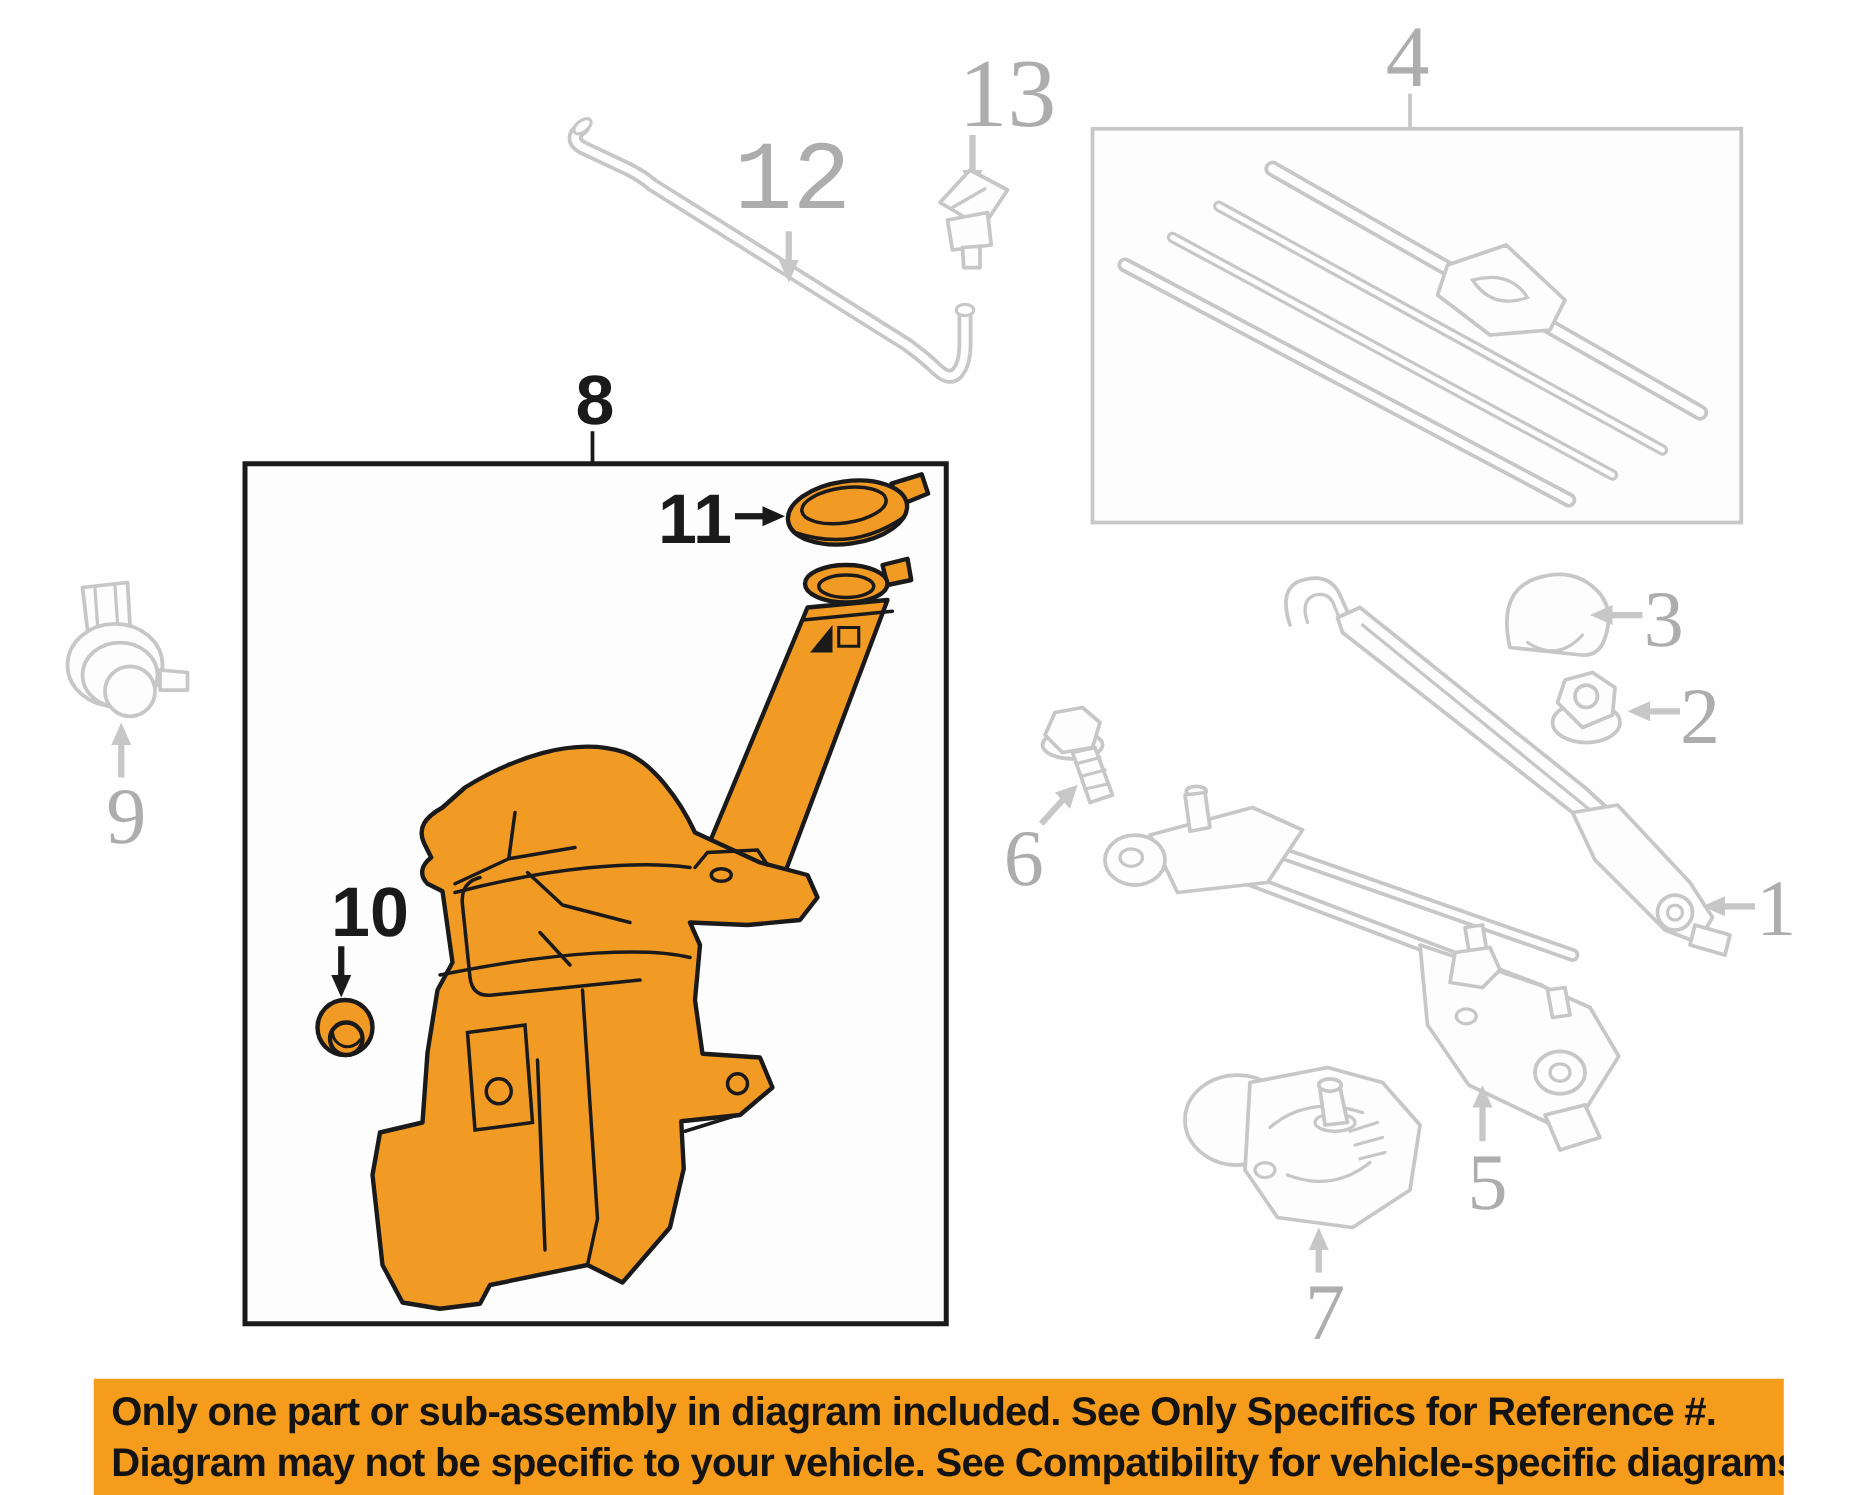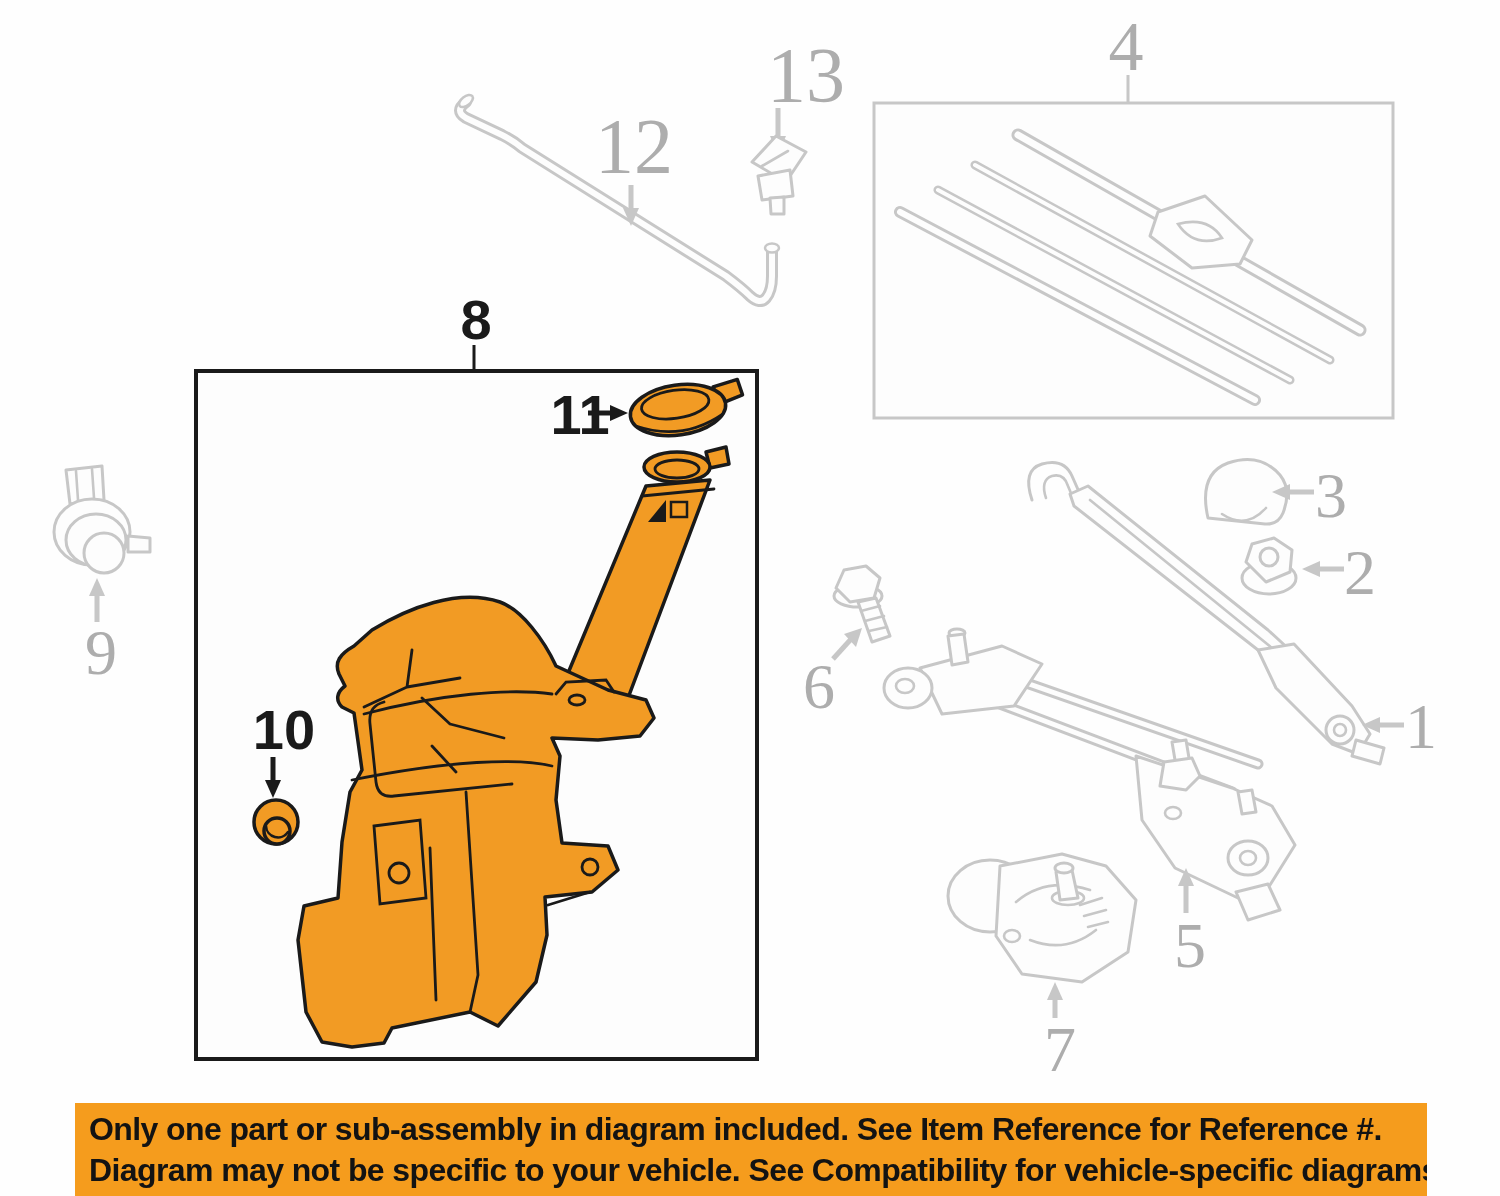--- a/index.html
+++ b/index.html
@@ -231,23 +231,23 @@
 
 <div class="lbl gray" style="left:1421px;top:727px;">1</div>
 <div class="lbl gray" style="left:1360px;top:573px;">2</div>
 <div class="lbl gray" style="left:1331px;top:496px;">3</div>
 <div class="lbl gray md" style="left:1126px;top:47px;">4</div>
 <div class="lbl gray" style="left:1190px;top:946px;">5</div>
 <div class="lbl gray" style="left:819px;top:687px;">6</div>
 <div class="lbl gray" style="left:1060px;top:1050px;">7</div>
 <div class="lbl black" style="left:476px;top:320px;">8</div>
 <div class="lbl gray" style="left:101px;top:653px;">9</div>
-<div class="lbl black" style="left:284px;top:730px;">10</div>
-<div class="lbl black" style="left:556px;top:415px;margin-left:24px;">11</div>
-<div class="lbl gray lg" style="left:634px;top:146px;">12</div>
+<div class="lbl black" style="left:296px;top:730px;">10</div>
+<div class="lbl black" style="left:556px;top:415px;">11</div>
+<div class="lbl gray lg" style="left:634px;top:146px;font-family:Liberation Mono, monospace;">12</div>
 <div class="lbl gray lg" style="left:782px;top:75px;margin-left:24px;">13</div>
 
 <div class="banner">
-  <div>Only one part or sub-assembly in diagram included. See Item Reference for Reference #.</div>
+  <div>Only one part or sub-assembly in diagram included. See Only Specifics for Reference #.</div>
   <div>Diagram may not be specific to your vehicle. See Compatibility for vehicle-specific diagrams.</div>
 </div>
 
 </div>
 
 </body></html>

